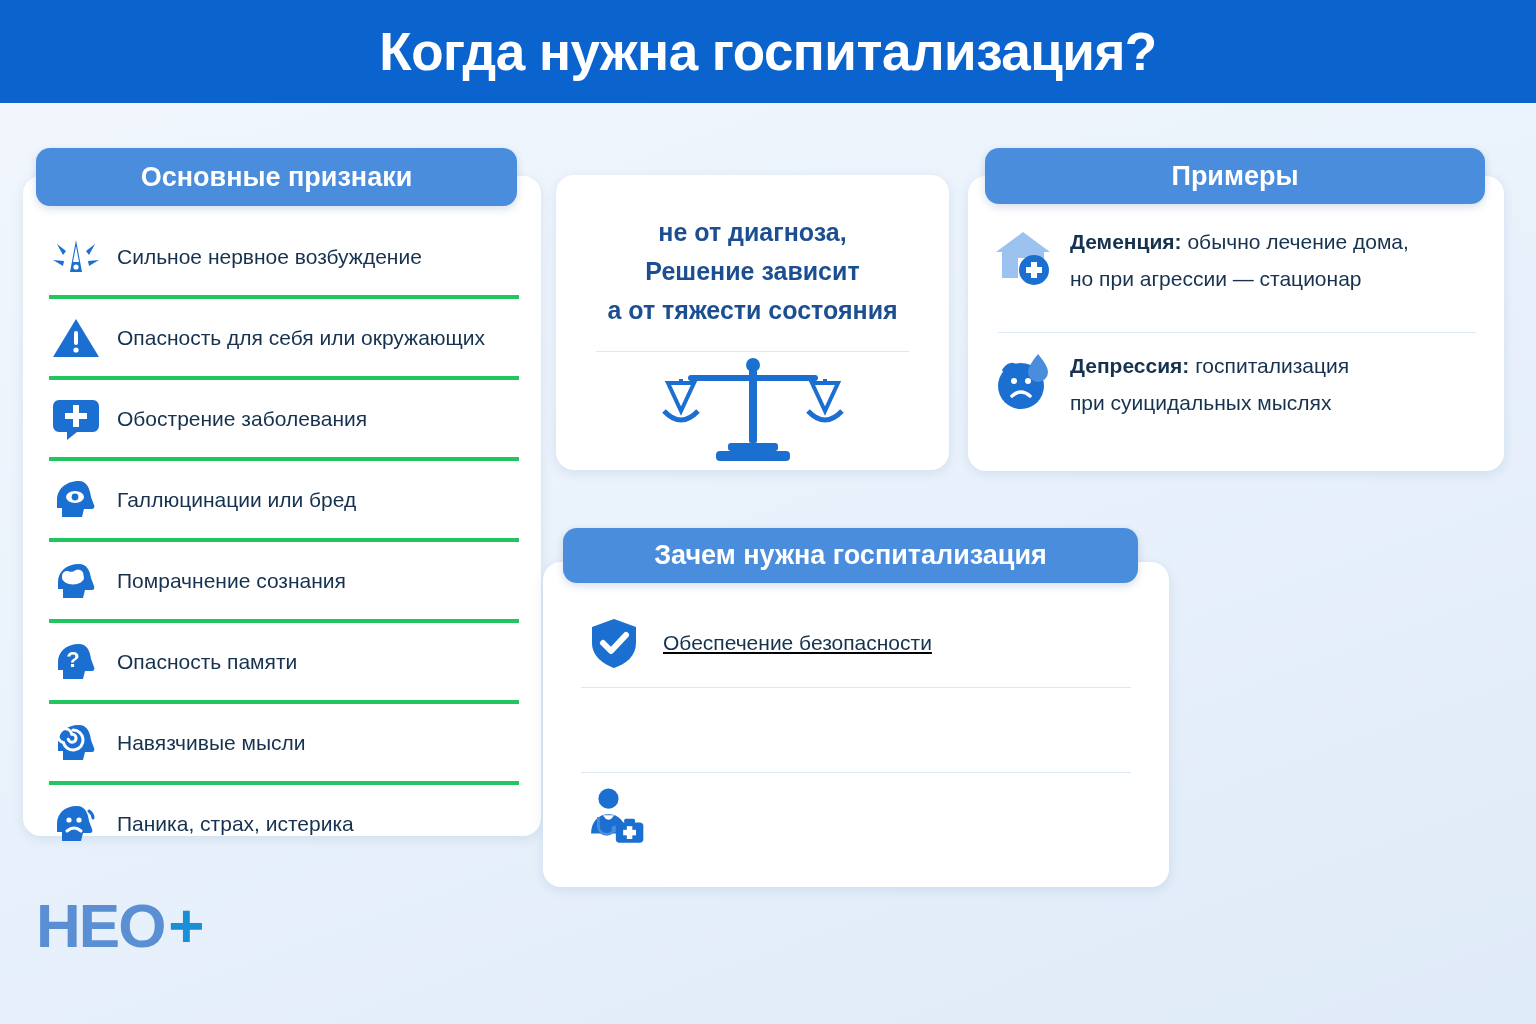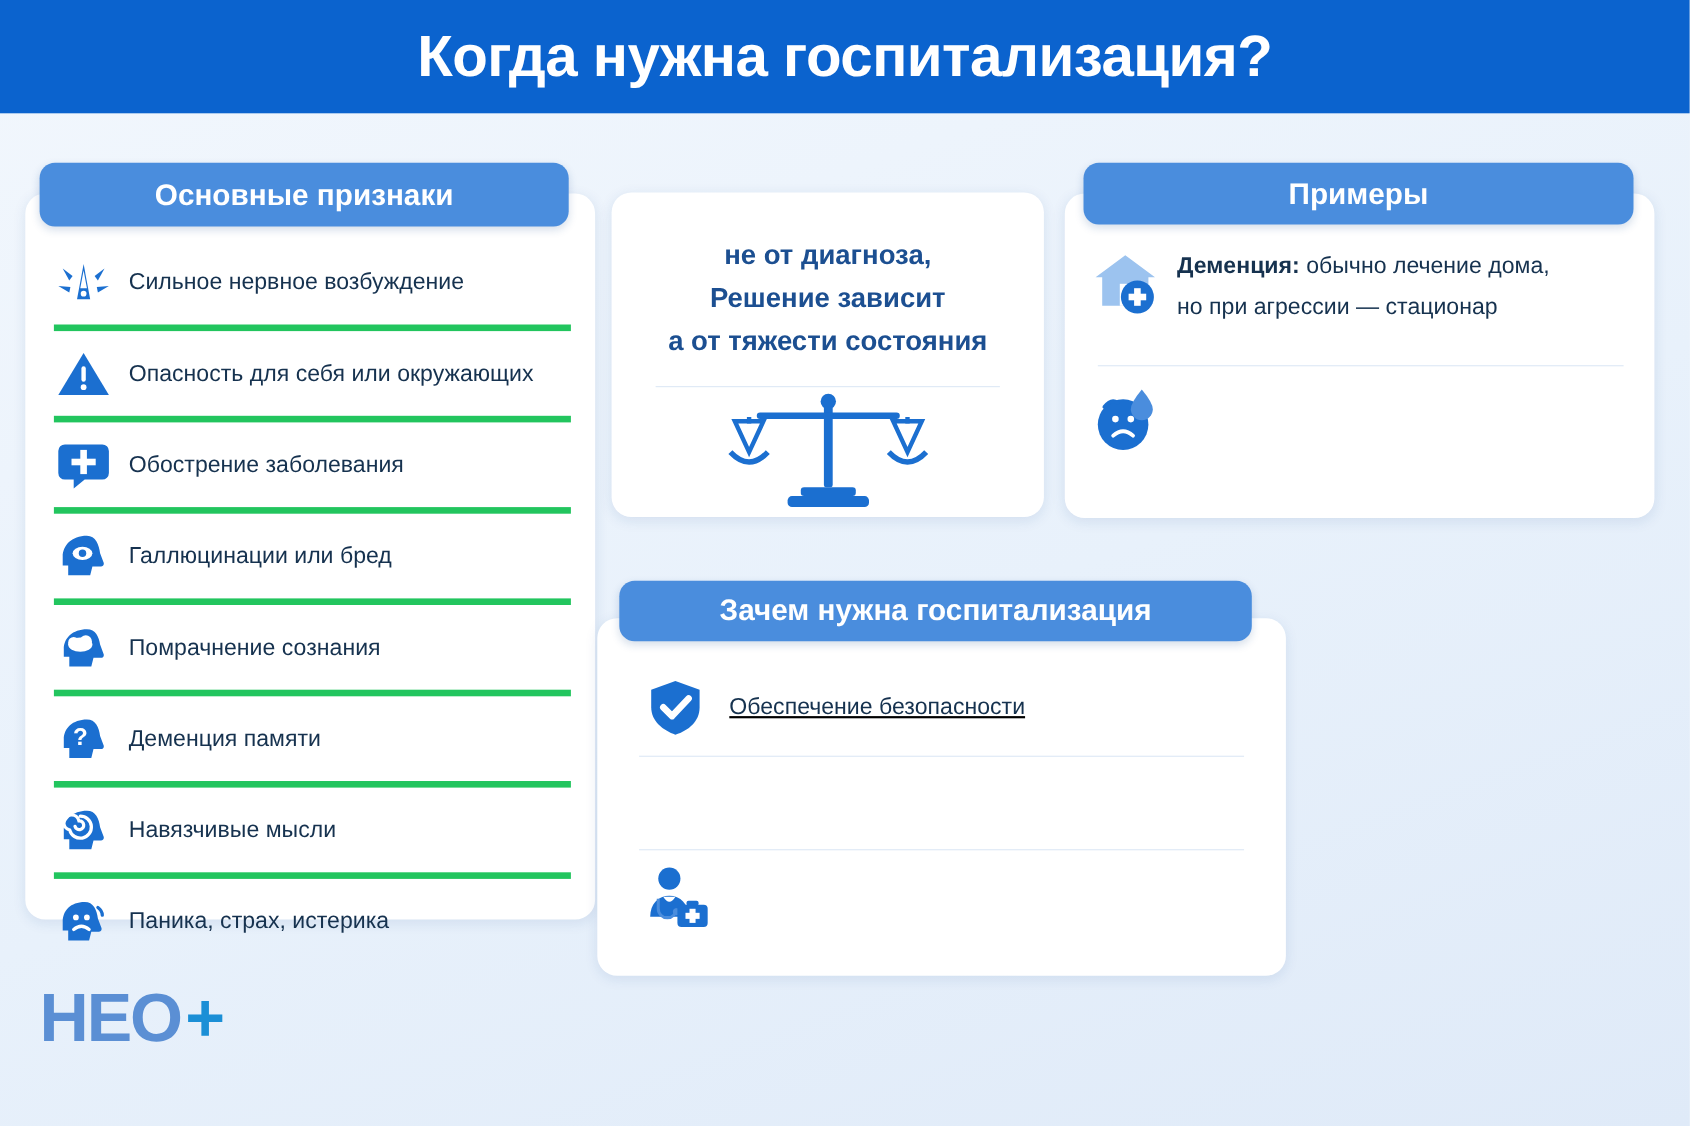--- a/index.html
+++ b/index.html
@@ -79,21 +79,21 @@
   .signs-list {
     position: absolute;
     left: 26px;
     top: 42px;
     width: 470px;
   }
   .sign-row {
     display: flex;
     align-items: center;
     height: 77px;
-    border-bottom: 6px solid #22c55e;
+    border-bottom: 4px solid #22c55e;
     gap: 14px;
   }
   .sign-row:last-child { border-bottom: none; }
   .sign-label {
     font-size: 21px;
     color: #16324f;
     font-weight: 500;
   }
   .ico {
     width: 54px;
@@ -310,21 +310,21 @@
         <div class="sign-label">Помрачнение сознания</div>
       </div>
 
       <div class="sign-row">
         <div class="ico">
           <svg width="54" height="54" viewBox="0 0 54 54">
             <path d="M30 9 C17 9 9 17 9 27 v8 h5 v9 h20 l2-8 h7 c2 0 3-2 2-4 l-3-8 C41 16 38 9 30 9 z" fill="#1b6fd0"></path>
             <text x="24" y="32" font-family="Liberation Sans, sans-serif" font-size="22" font-weight="bold" fill="#ffffff" text-anchor="middle">?</text>
           </svg>
         </div>
-        <div class="sign-label">Деменция памяти</div>
+        <div class="sign-label">Опасность памяти</div>
       </div>
 
       <div class="sign-row">
         <div class="ico">
           <svg width="54" height="54" viewBox="0 0 54 54">
             <path d="M30 9 C17 9 9 17 9 27 v8 h5 v9 h20 l2-8 h7 c2 0 3-2 2-4 l-3-8 C41 16 38 9 30 9 z" fill="#1b6fd0"></path>
             <path d="M24 14 a10 10 0 1 1 -9.6 12.6 a7 7 0 1 1 8.4 -8.4 a4 4 0 1 1 -3.6 5" fill="none" stroke="#ffffff" stroke-width="3" stroke-linecap="round"></path>
           </svg>
         </div>
         <div class="sign-label">Навязчивые мысли</div>
@@ -399,20 +399,24 @@
       <div class="ico-lg">
         <svg width="66" height="66" viewBox="0 0 66 66">
           <circle cx="31" cy="38" r="23" fill="#1b6fd0"></circle>
           <circle cx="24" cy="33" r="3" fill="#ffffff"></circle>
           <circle cx="38" cy="33" r="3" fill="#ffffff"></circle>
           <path d="M22 48 q9 -8 18 0" fill="none" stroke="#ffffff" stroke-width="3.5" stroke-linecap="round"></path>
           <path d="M48 6 q10 12 10 18 a10 10 0 0 1 -20 0 q0 -6 10 -18 z" fill="#4a8ddd"></path>
           <path d="M14 22 q6 -8 12 -4" fill="none" stroke="#1b6fd0" stroke-width="3.5" stroke-linecap="round"></path>
         </svg>
       </div>
+      <div class="example-text">
+        <b>Депрессия:</b><span> госпитализация</span><br>
+        <span>при суицидальных мыслях</span>
+      </div>
     </div>
   </div>
   <div class="card-header" id="examples-header">
     <span>Примеры</span>
   </div>
 
   <div class="card" id="why-card">
     <div class="why-row" id="why-row-0">
       <div class="ico-lg">
         <svg width="58" height="58" viewBox="0 0 58 58">

